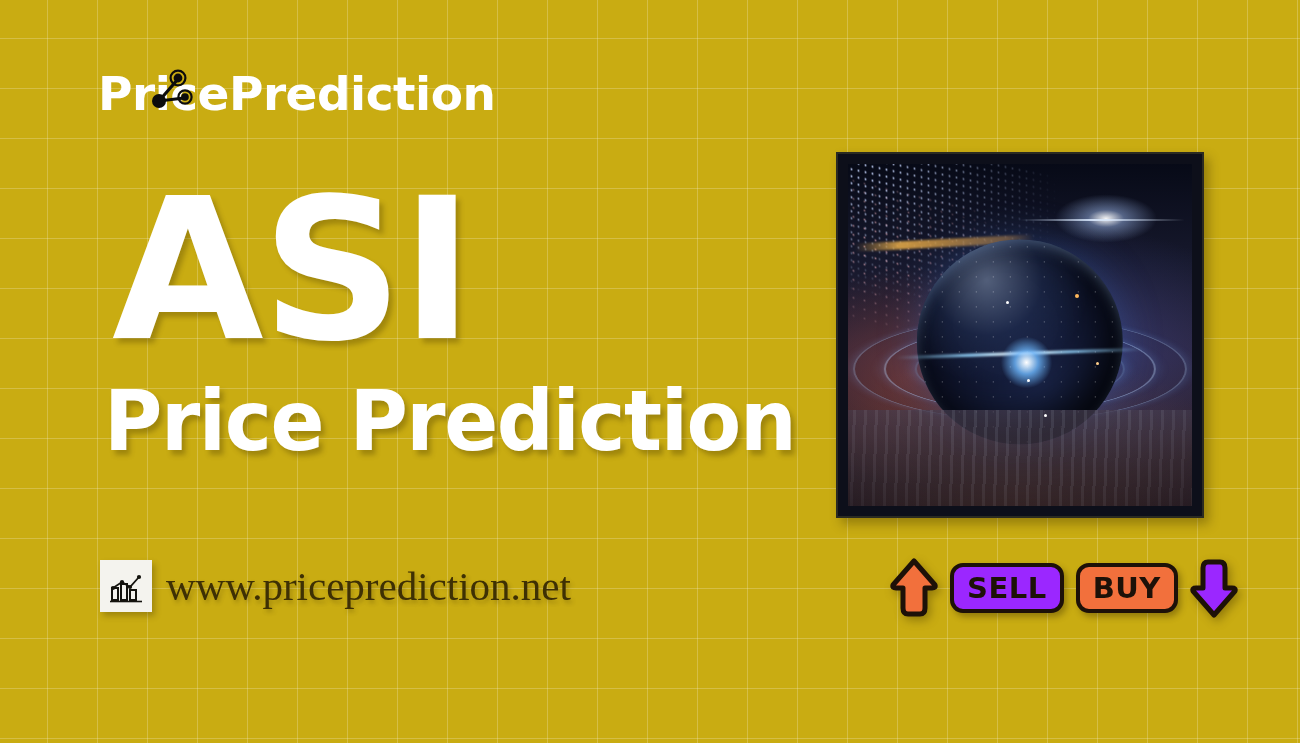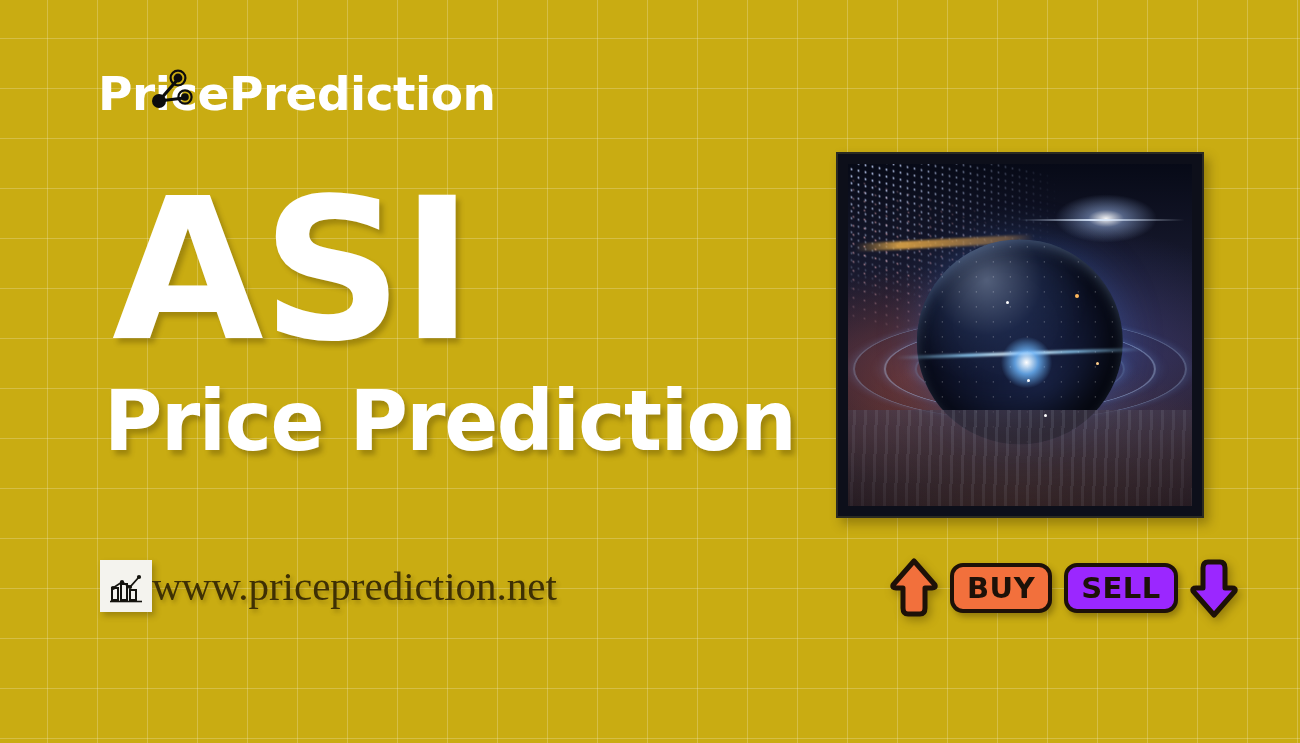--- a/index.html
+++ b/index.html
@@ -64,21 +64,21 @@
     letter-spacing:-1.5px;
     transform:scaleX(0.96);
     transform-origin:left center;
     text-shadow:4px 5px 5px rgba(80,62,0,0.35);
     white-space:nowrap;
   }
 
   
   #url-row{
     position:absolute;left:100px;top:560px;
-    display:flex;align-items:center;
+    display:flex;align-items:center;gap:14px;
   }
   #url-icon{
     width:52px;height:52px;
     background:#F4F3EE;
     box-shadow:3px 4px 6px rgba(60,45,0,0.3);
     display:flex;align-items:center;justify-content:center;
   }
   #url-text{
     font-family:"Liberation Serif", serif;
     font-size:41px;
@@ -290,23 +290,23 @@
       <span class="spark" style="left:57%;top:73%;width:3px;height:3px;"></span>
     </div>
   </div>
 
   <div id="actions">
 
     <svg class="arrow" viewBox="0 0 48 60">
       <path d="M24 3 L45 27 Q46 30 42 30 L35 30 L35 50 Q35 56 30 56 L18 56 Q13 56 13 50 L13 30 L6 30 Q2 30 3 27 Z" fill="#F2703C" stroke="#1D1108" stroke-width="5" stroke-linejoin="round"></path>
     </svg>
 
+    <div class="pill" id="sell-button">SELL</div>
+
     <div class="pill" id="buy-button">BUY</div>
-
-    <div class="pill" id="sell-button">SELL</div>
 
     <svg class="arrow" viewBox="0 0 48 60">
       <path d="M24 57 L45 33 Q46 30 42 30 L35 30 L35 10 Q35 4 30 4 L18 4 Q13 4 13 10 L13 30 L6 30 Q2 30 3 33 Z" fill="#9B27FF" stroke="#1D1108" stroke-width="5" stroke-linejoin="round"></path>
     </svg>
 
   </div>
 
 </div>
 
 </body></html>

